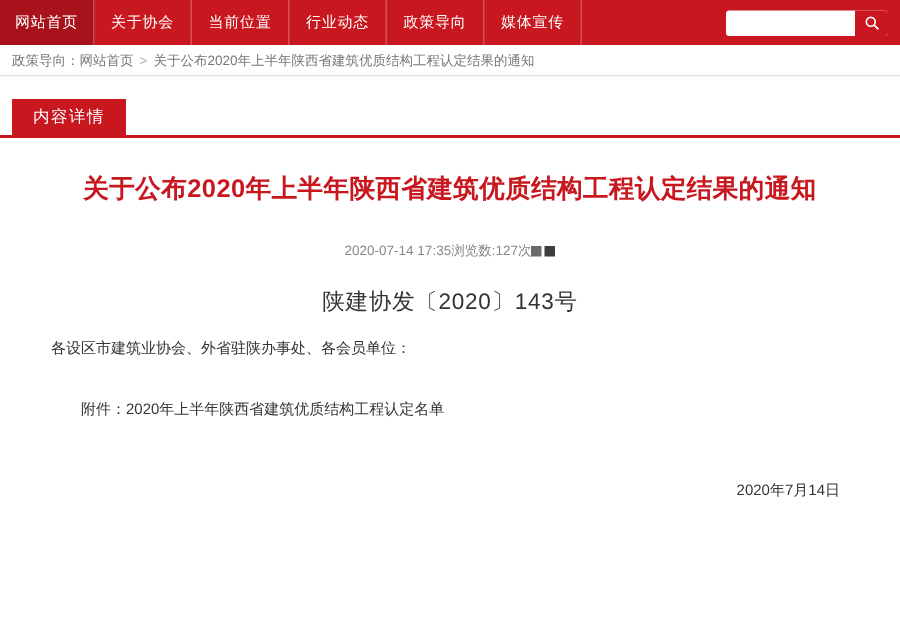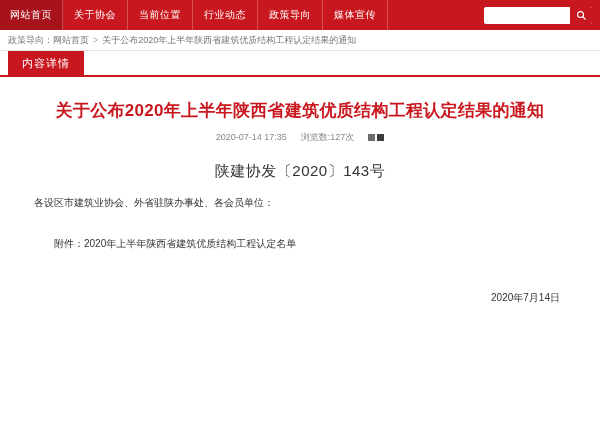--- a/index.html
+++ b/index.html
@@ -85,20 +85,21 @@
   .breadcrumb a { color:#777; text-decoration:none; }
   .breadcrumb .sep { margin:0 4px; color:#aaa; }
 
   
   .section-tabwrap {
     border-bottom:2px solid #c8171e;
     height:26px;
     display:flex;
     align-items:flex-end;
     padding-left:0;
+    margin-top:15px;
   }
   .section-tab {
     background:#c8171e;
     color:#fff;
     font-size:11px;
     padding:0 14px;
     height:24px;
     line-height:24px;
     margin-left:8px;
     letter-spacing:1px;
@@ -110,28 +111,27 @@
   }
   .art-title {
     color:#c8171e;
     font-size:17px;
     text-align:center;
     font-weight:bold;
     line-height:1.4;
     letter-spacing:0.3px;
   }
   .art-meta {
-    margin-top:8px;
+    margin-top:23px;
     text-align:center;
     font-size:9px;
     color:#888;
     display:flex;
     justify-content:center;
     align-items:center;
-    gap:14px;
   }
   .meta-share { display:flex; gap:2px; align-items:center; }
   .share-sq { width:7px; height:7px; background:#6b6b6b; display:inline-block; }
   .share-sq.b { background:#3d3d3d; }
 
   .doc-num {
     margin-top:18px;
     text-align:center;
     font-size:15px;
     color:#333;

